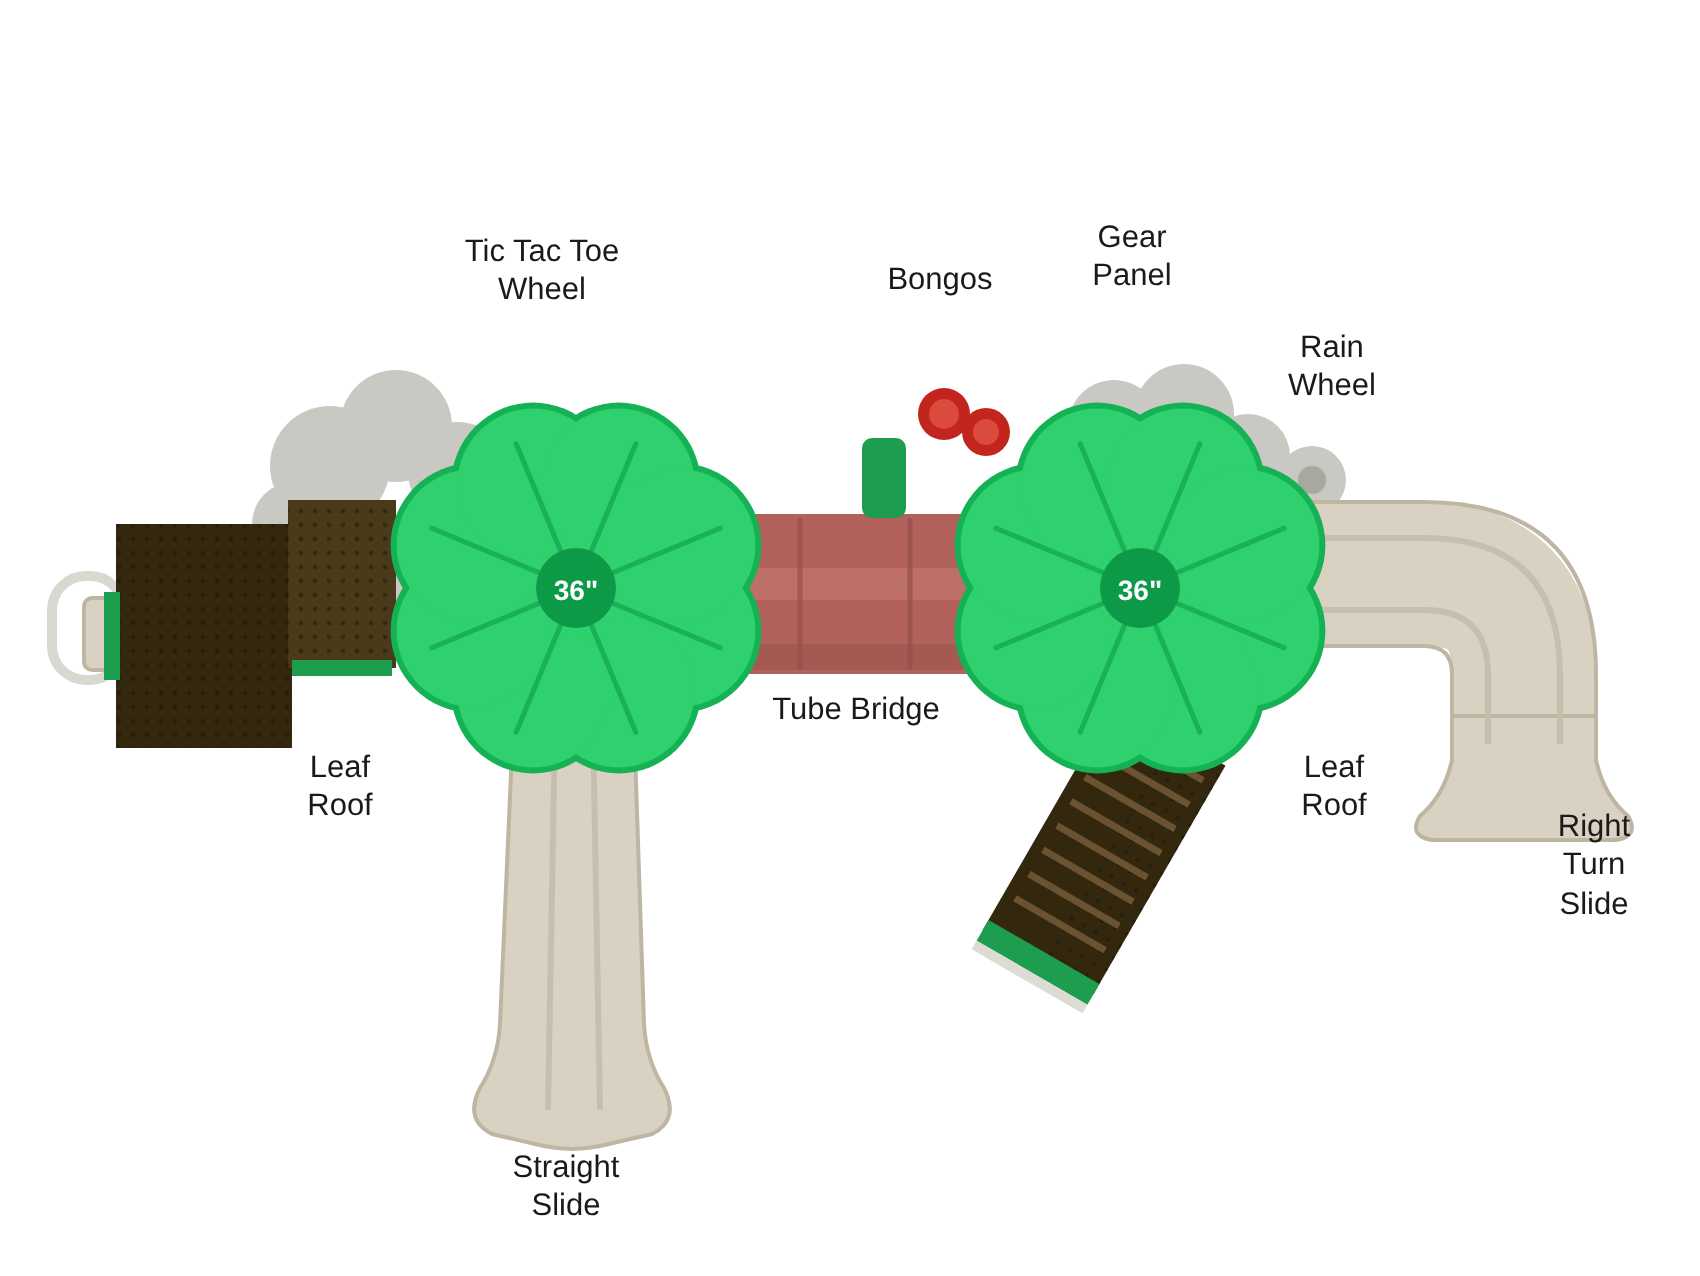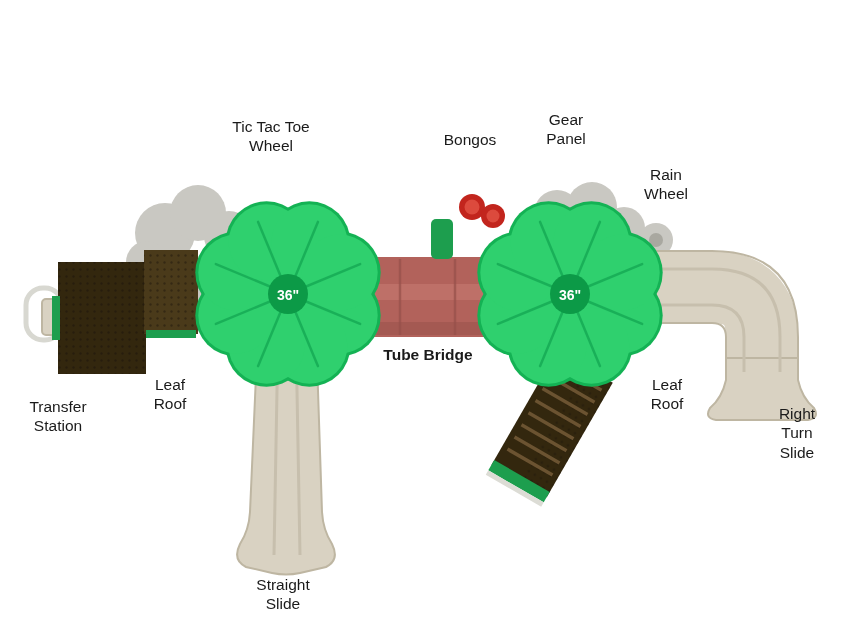--- a/index.html
+++ b/index.html
@@ -163,24 +163,22 @@
   <div class="badge-label" style="left:288px;top:295px;">36"</div>
   <div class="badge-label" style="left:570px;top:295px;">36"</div>
 
   <div class="label" style="left:271px;top:136px;">Tic Tac Toe
 Wheel</div>
   <div class="label" style="left:470px;top:140px;">Bongos</div>
   <div class="label" style="left:566px;top:129px;">Gear
 Panel</div>
   <div class="label" style="left:666px;top:184px;">Rain
 Wheel</div>
-  <div class="label" style="left:58px;top:416px;">Transfer
-Station</div>
   <div class="label" style="left:170px;top:394px;">Leaf
 Roof</div>
-  <div class="label" style="left:428px;top:355px;font-weight:bold;">Tube Bridge</div>
+  <div class="label" style="left:428px;top:355px;">Tube Bridge</div>
   <div class="label" style="left:667px;top:394px;">Leaf
 Roof</div>
   <div class="label" style="left:797px;top:433px;">Right Turn
 Slide</div>
   <div class="label" style="left:283px;top:594px;">Straight
 Slide</div>
 </div>
 
 </body></html>

